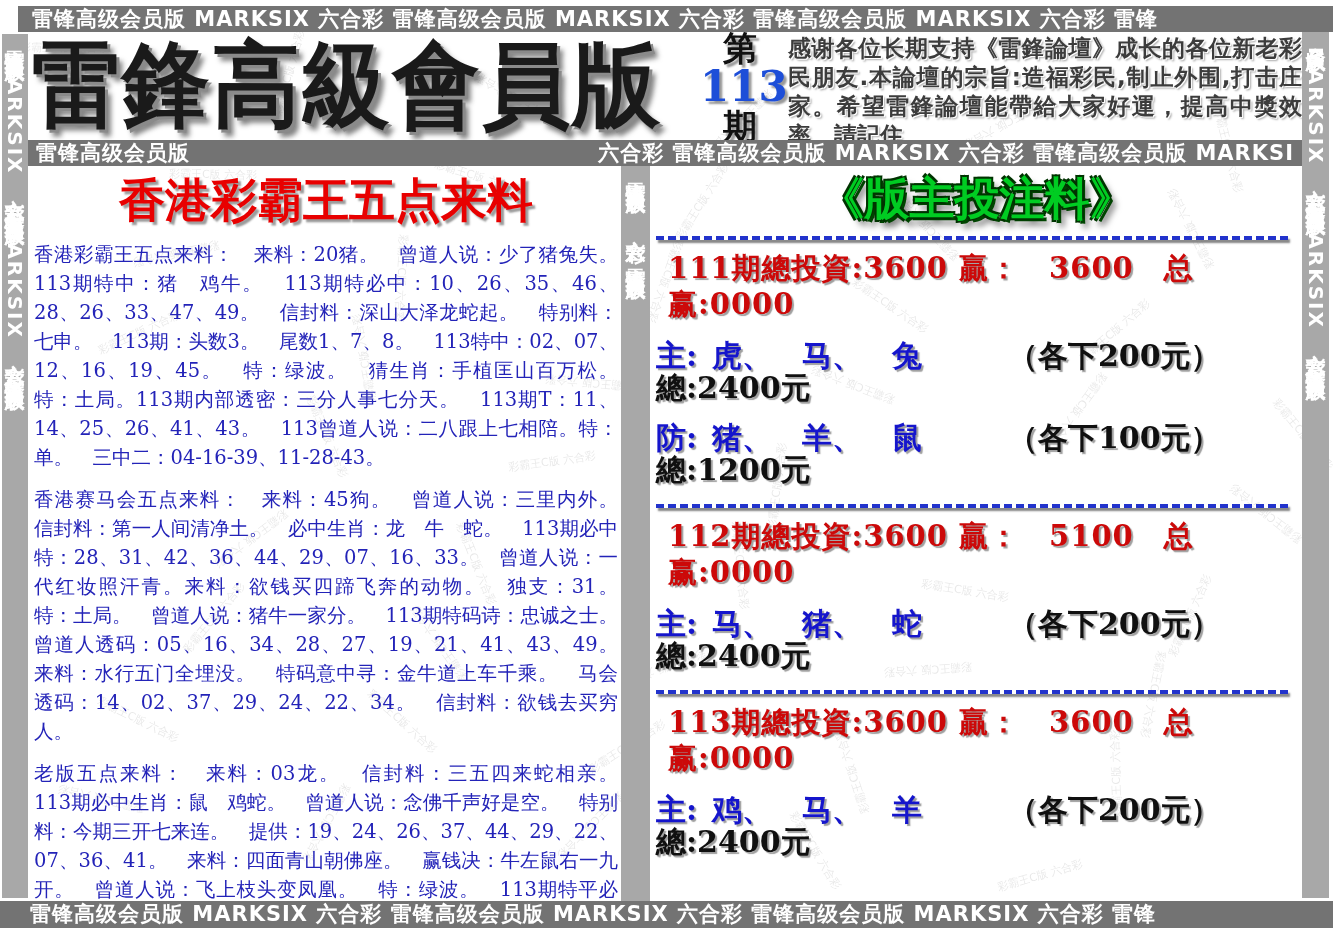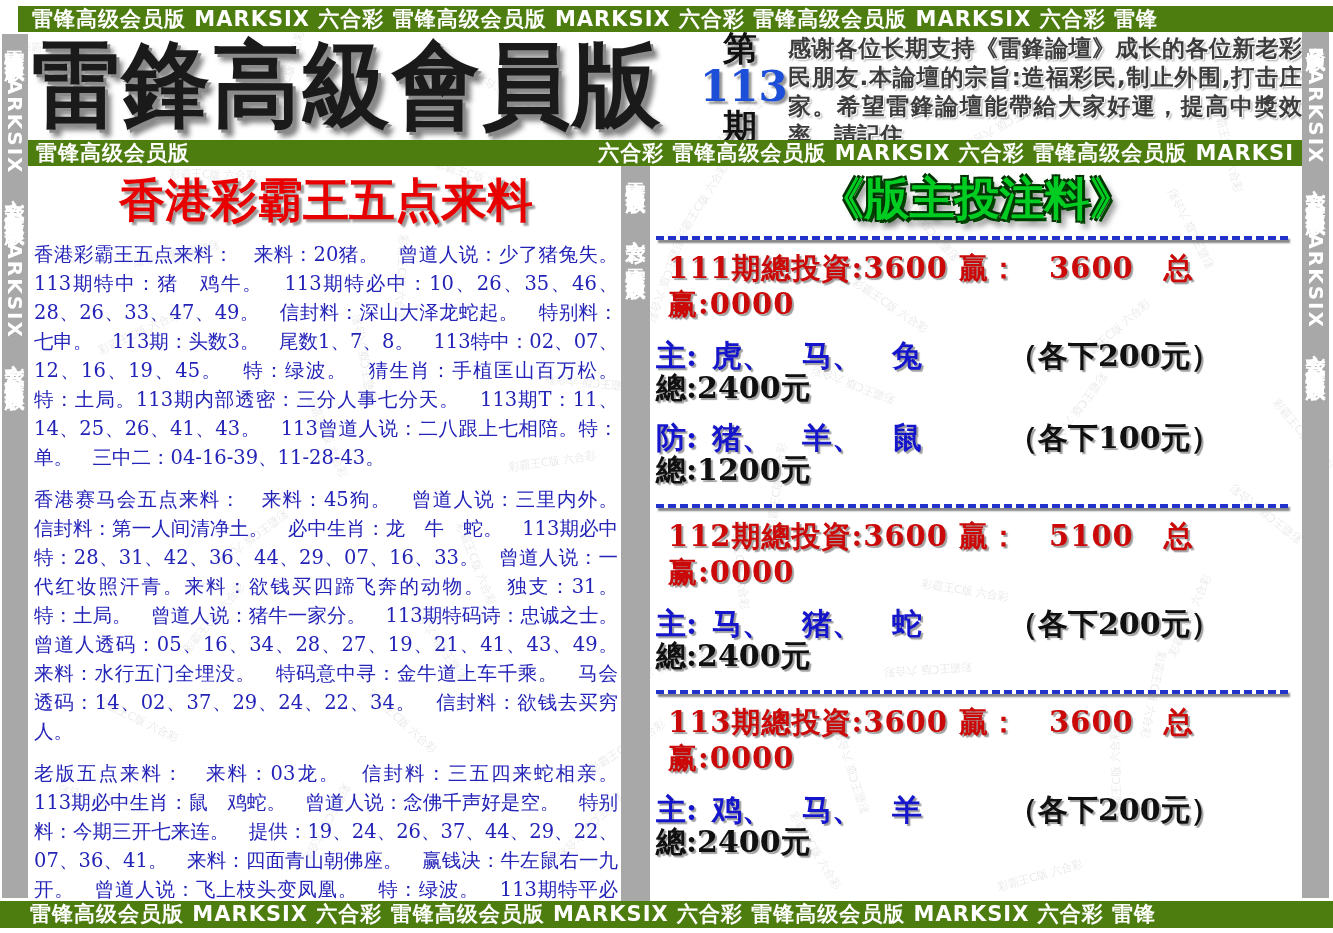--- a/index.html
+++ b/index.html
@@ -5,21 +5,21 @@
   html,body{margin:0;padding:0;}
   body{
     width:1333px;height:933px;position:relative;overflow:hidden;
     background:#ffffff;font-family:"DejaVu Sans",sans-serif;
   }
   
   .wm-layer{position:absolute;inset:0;pointer-events:none;z-index:0;}
   .wm{position:absolute;font:11px "DejaVu Sans",sans-serif;color:#000;opacity:.09;white-space:nowrap;}
   
   .bar{
-    position:absolute;background:#4d7c0f;color:#fff;
+    position:absolute;background:#737373;color:#fff;
     font-weight:bold;font-size:21px;line-height:26px;letter-spacing:1px;
     white-space:nowrap;overflow:hidden;z-index:5;
   }
   .bar-top{left:18px;right:0;top:6px;height:26px;padding-left:14px;}
   .bar-bottom{left:0;right:0;top:901px;height:27px;line-height:27px;padding-left:30px;}
   .vbar{
     position:absolute;background:#a8a8a8;color:#fff;font-weight:bold;font-size:20px;
     writing-mode:vertical-rl;text-orientation:mixed;letter-spacing:2px;
     overflow:hidden;z-index:5;text-align:left;
   }

